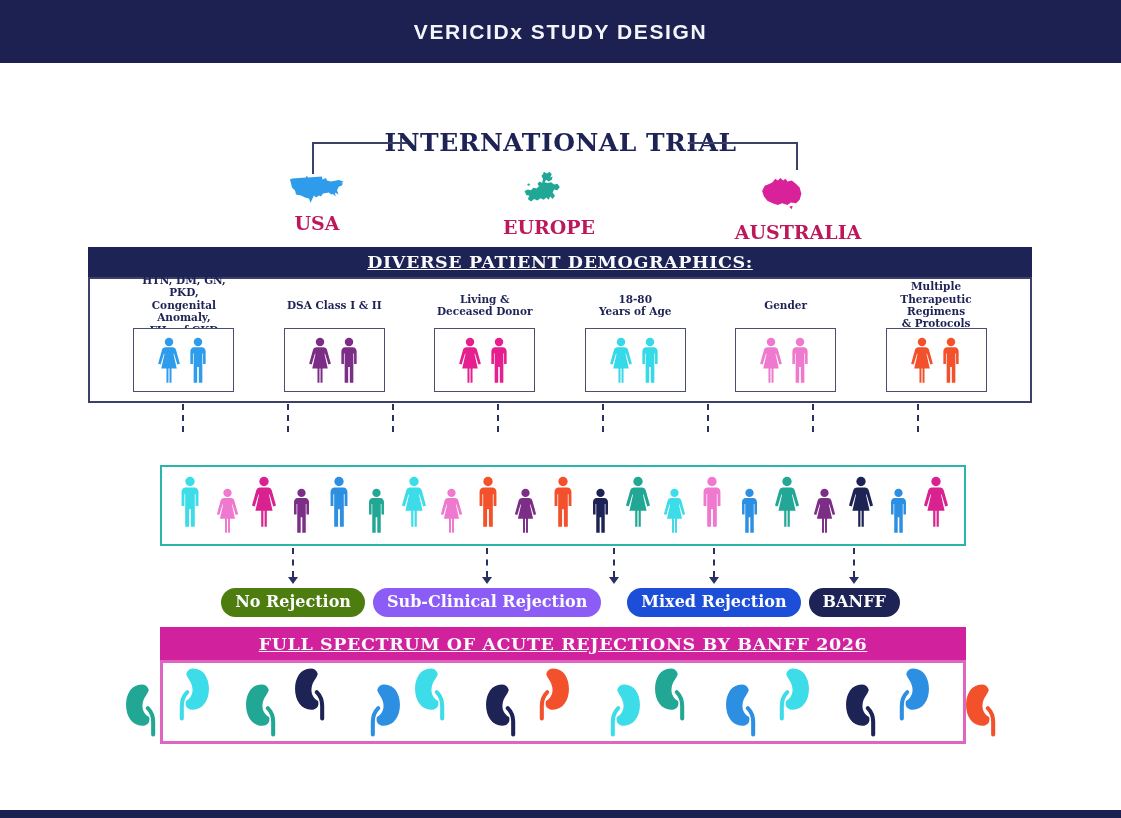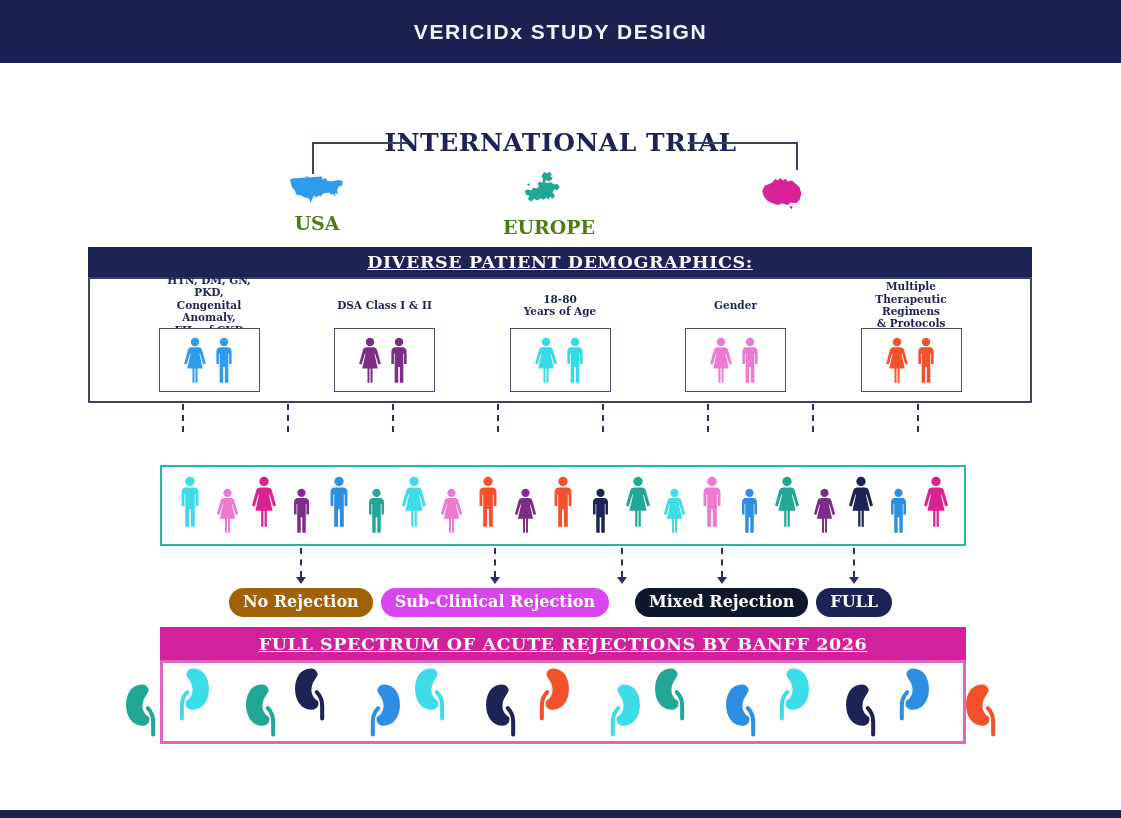--- a/index.html
+++ b/index.html
@@ -16,21 +16,21 @@
           font-size:25px;font-weight:bold;color:#1d2355;letter-spacing:.5px;}
   .elbow-left{position:absolute;left:312px;top:142px;width:93px;height:30px;
           border-left:2.5px solid #3c4168;border-top:2.5px solid #3c4168;}
   .elbow-right{position:absolute;left:688px;top:142px;width:108px;height:26px;
           border-right:2.5px solid #3c4168;border-top:2.5px solid #3c4168;}
   .map{position:absolute;}
   .map svg{display:block;width:100%;height:100%;}
   .map-usa{left:287px;top:172px;width:60px;height:38px;}
   .map-europe{left:523px;top:168px;width:44px;height:46px;}
   .map-aus{left:756px;top:172px;width:48px;height:42px;}
-  .region-label{position:absolute;text-align:center;font-size:19px;font-weight:bold;color:#4d7c0f;}
+  .region-label{position:absolute;text-align:center;font-size:19px;font-weight:bold;color:#be185d;}
   .lbl-usa{left:257px;top:212px;width:120px;}
   .lbl-europe{left:489px;top:216px;width:120px;}
   .lbl-aus{left:708px;top:221px;width:180px;}
   
   .banner{position:absolute;display:flex;align-items:center;justify-content:center;
           color:#fbfbfd;font-weight:bold;letter-spacing:.6px;text-decoration:underline;}
   .demo-banner{left:88px;top:247px;width:944px;height:30px;background:#1d2355;font-size:17.5px;}
   .teal-banner{left:160px;top:432px;width:806px;height:33px;background:#17b0a4;font-size:17.5px;}
   .banff-banner{left:160px;top:627px;width:806px;height:33px;background:#d2219c;font-size:17.5px;}
   
@@ -124,20 +124,21 @@
         <use href="#sym-europe" fill="#20a795"></use>
       </svg>
   </div>
   <div class="map map-aus">
     <svg viewBox="0 0 110 85">
         <use href="#sym-australia" fill="#d9219a"></use>
       </svg>
   </div>
   <div class="region-label lbl-usa">USA</div>
   <div class="region-label lbl-europe">EUROPE</div>
+  <div class="region-label lbl-aus">AUSTRALIA</div>
 
   <div class="banner demo-banner">DIVERSE PATIENT DEMOGRAPHICS:</div>
 
   <div class="demo-box">
 
       <div class="demo-col">
         <div class="demo-label">HTN,  DM, GN, PKD,
 Congenital Anomaly,
 FHx of CKD</div>
         <div class="demo-iconbox" style="color: rgb(46, 156, 235);">
@@ -157,20 +158,32 @@
             <use href="#sym-female"></use>
           </svg>
           <svg class="icn" viewBox="0 0 40 80">
             <use href="#sym-male"></use>
           </svg>
         </div>
       </div>
 
 
 
+      <div class="demo-col">
+        <div class="demo-label">Living &amp;
+Deceased Donor</div>
+        <div class="demo-iconbox" style="color: rgb(229, 31, 141);">
+          <svg class="icn" viewBox="0 0 40 80">
+            <use href="#sym-female"></use>
+          </svg>
+          <svg class="icn" viewBox="0 0 40 80">
+            <use href="#sym-male"></use>
+          </svg>
+        </div>
+      </div>
 
       <div class="demo-col">
         <div class="demo-label">18-80
 Years of Age</div>
         <div class="demo-iconbox" style="color: rgb(53, 217, 232);">
           <svg class="icn" viewBox="0 0 40 80">
             <use href="#sym-female"></use>
           </svg>
           <svg class="icn" viewBox="0 0 40 80">
             <use href="#sym-male"></use>
@@ -389,45 +402,45 @@
         </svg>
 
       </div>
     </div>
 
   <div class="rej-row">
 
       <div class="rej-col">
         <div class="rej-dash"></div>
         <div class="rej-head"></div>
-        <div class="pill" style="background: #a16207;">No Rejection</div>
+        <div class="pill" style="background: #4d7c0f;">No Rejection</div>
       </div>
 
       <div class="rej-col">
         <div class="rej-dash"></div>
         <div class="rej-head"></div>
-        <div class="pill" style="background: #d946ef; text-align: right;">Sub-Clinical Rejection</div>
+        <div class="pill" style="background: #8b5cf6; text-align: right;">Sub-Clinical Rejection</div>
       </div>
 
       <div class="rej-col">
         <div class="rej-dash"></div>
         <div class="rej-head"></div>
       </div>
 
       <div class="rej-col">
         <div class="rej-dash"></div>
         <div class="rej-head"></div>
-        <div class="pill" style="background: #0f172a;">Mixed Rejection</div>
+        <div class="pill" style="background: #1d4ed8;">Mixed Rejection</div>
       </div>
 
 
       <div class="rej-col">
         <div class="rej-dash"></div>
         <div class="rej-head"></div>
-        <div class="pill" style="background: rgb(29, 35, 85);">FULL</div>
+        <div class="pill" style="background: rgb(29, 35, 85);">BANFF</div>
       </div>
     </div>
 
   <div class="banner banff-banner">FULL SPECTRUM OF ACUTE REJECTIONS BY BANFF 2026</div>
 
   <div class="kidney-box">
 
       <div class="kid down norm" style="color: rgb(34, 167, 149);">
         <svg class="icn" viewBox="0 0 56 80">
           <use href="#sym-kidney"></use>

